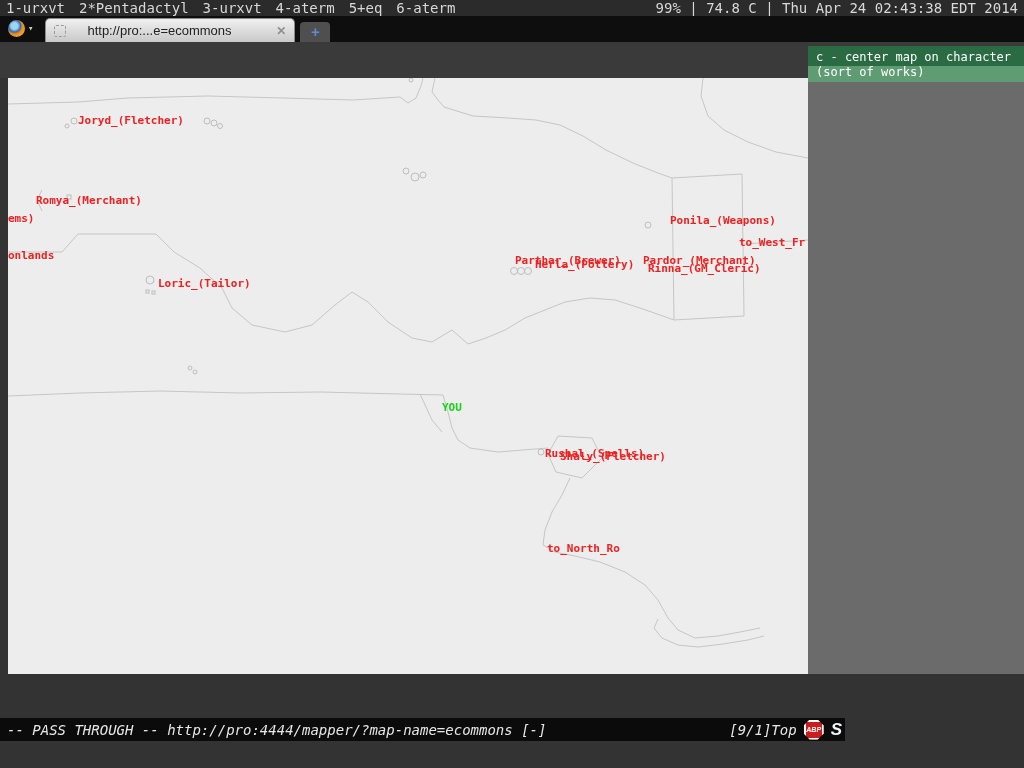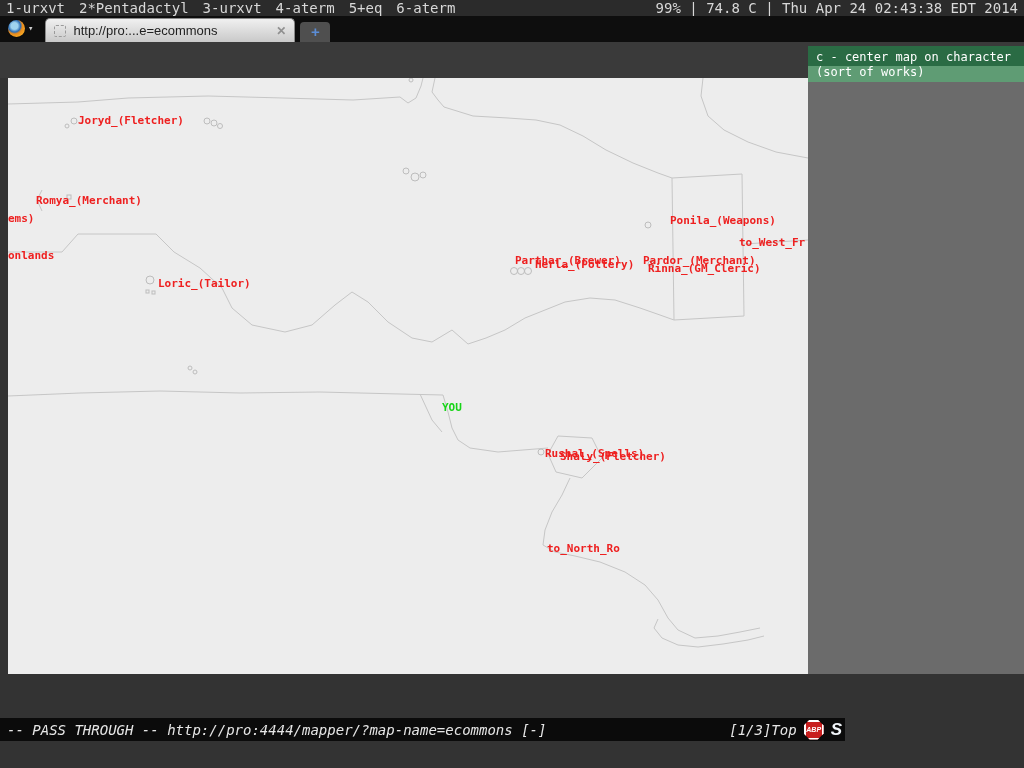--- a/index.html
+++ b/index.html
@@ -16,21 +16,21 @@
   
   .tab-bar { position:absolute; left:0; top:16px; width:1024px; height:26px;
     background:#0e0e0e; display:flex; align-items:flex-end; }
   .ff-btn { display:flex; align-items:center; gap:3px; height:26px; padding:0 6px 2px 8px; }
   .ff-circle { width:17px; height:17px; border-radius:50%;
     background:radial-gradient(circle at 38% 35%, #9fd3ee 0 22%, #2f6fb5 40%, #e88b1e 52%, #f5a623 74%, #c96a10 100%);
     box-shadow:0 0 1px #000; }
   .ff-arrow { color:#cfcfcf; font-size:9px; }
   .tab { width:250px; height:24px; margin-left:6px; border:1px solid #8a8a8a; border-bottom:none;
     border-radius:5px 5px 0 0; background:linear-gradient(#f0f0f0,#c9c9c9);
-    display:flex; align-items:center; gap:7px; padding:0 8px; }
+    display:flex; align-items:center; gap:21px; padding:0 8px; }
   .favicon { width:12px; height:12px; border:1px dashed #9a9a9a; border-radius:2px; flex:none; }
   .tab-title { flex:1; font-family:"Liberation Sans", sans-serif; font-size:13px; color:#222;
     white-space:nowrap; overflow:hidden; }
   .tab-close { color:#909090; font-size:12px; font-weight:bold; font-family:"Liberation Sans",sans-serif; }
   .newtab { width:30px; height:20px; margin-left:5px; border-radius:4px 4px 0 0; background:#4f4f4f;
     color:#5b8dd6; font-weight:bold; font-size:15px; line-height:19px; text-align:center;
     font-family:"Liberation Sans", sans-serif; }
 
   
   .form-row { position:absolute; left:0; top:42px; width:1024px; height:36px; background:#3a3a3a; }
@@ -158,17 +158,17 @@
 <div class="right-panel"></div>
 
 <div class="help-box">
   <div class="help-line1" id="help1" style="background: rgb(42, 107, 68);">c - center map on character</div>
   <div class="help-line2" id="help2" style="background: rgb(95, 156, 116);">(sort of works)</div>
 </div>
 
 <div class="status-bar">
   <span class="status-left">-- PASS THROUGH -- http://pro:4444/mapper/?map-name=ecommons [-]</span>
   <span class="status-right">
-    <span>[1/3]Top</span>
+    <span>[9/1]Top</span>
     <span class="abp-icon">ABP</span>
     <span class="skype-icon">S</span>
   </span>
 </div>
 
 </body></html>

